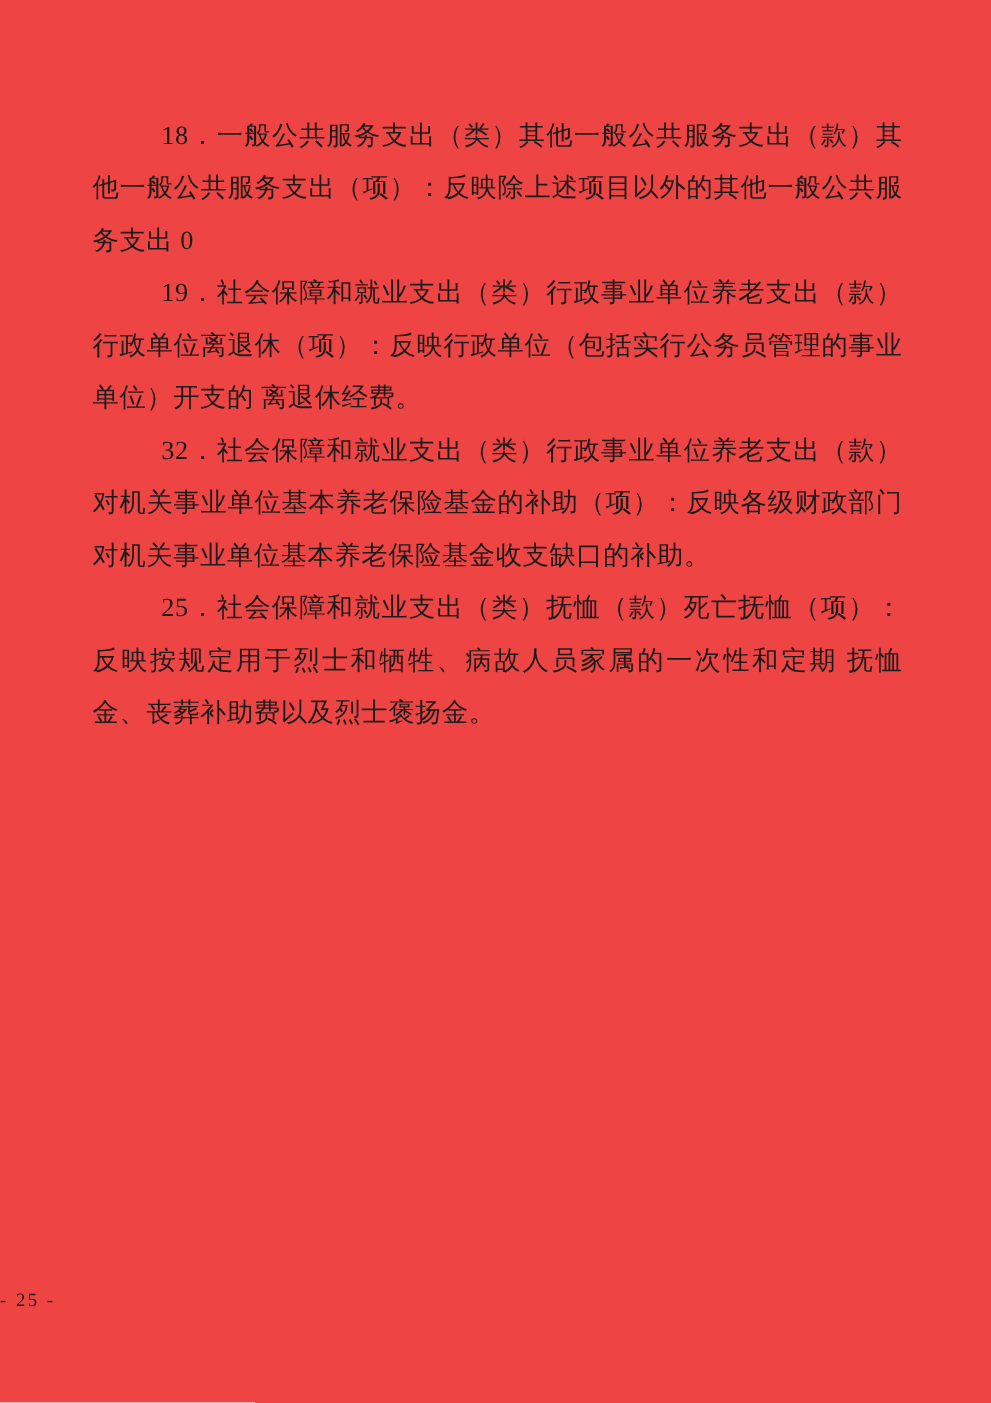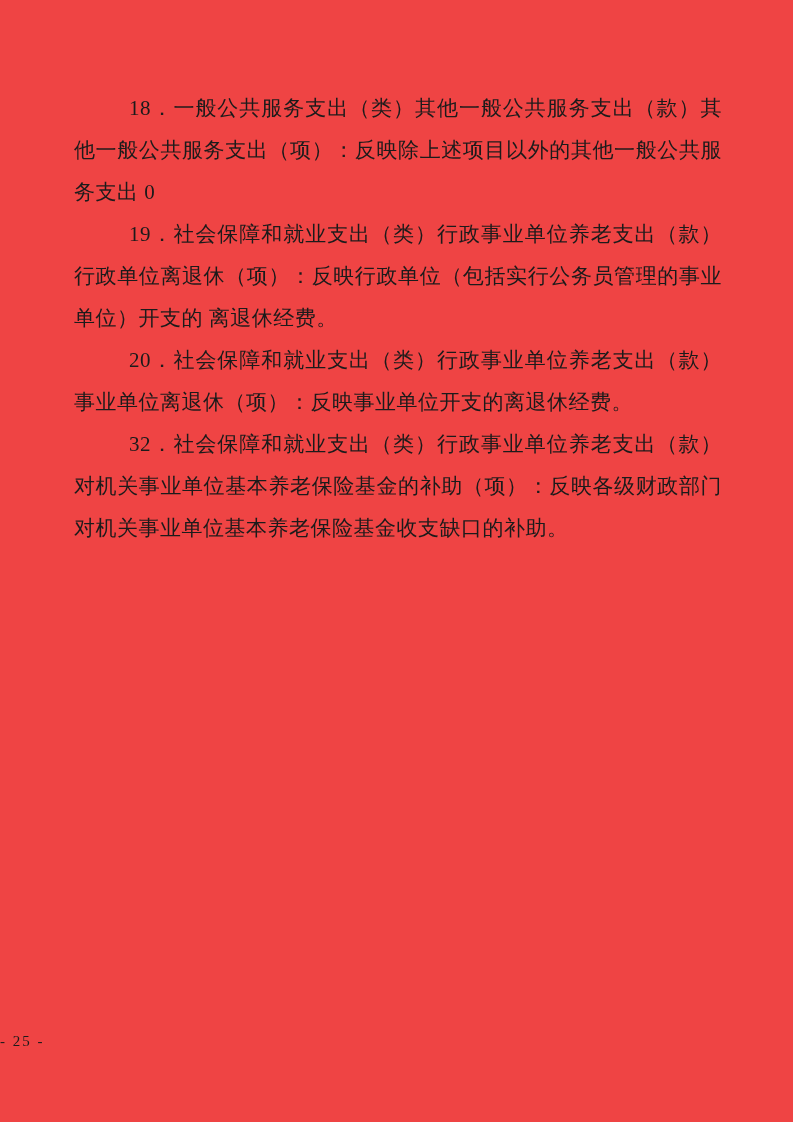--- a/index.html
+++ b/index.html
@@ -44,19 +44,19 @@
     letter-spacing: 2px;
   }
 </style>
 </head>
 <body>
 
 <div class="page">
   <div class="content">
     <p>18．一般公共服务支出（类）其他一般公共服务支出（款）其他一般公共服务支出（项）：反映除上述项目以外的其他一般公共服务支出 0</p>
     <p>19．社会保障和就业支出（类）行政事业单位养老支出（款）行政单位离退休（项）：反映行政单位（包括实行公务员管理的事业单位）开支的 离退休经费。</p>
-    <p>20．社会保障和就业支出（类）行政事业单位养老支出（款）事业单位离退休（项）：反映事业单位开支的离退休经费。</p>
     <p>32．社会保障和就业支出（类）行政事业单位养老支出（款）对机关事业单位基本养老保险基金的补助（项）：反映各级财政部门对机关事业单位基本养老保险基金收支缺口的补助。</p>
+    <p>25．社会保障和就业支出（类）抚恤（款）死亡抚恤（项）：反映按规定用于烈士和牺牲、病故人员家属的一次性和定期 抚恤金、丧葬补助费以及烈士褒扬金。</p>
   </div>
   <div class="footer">
     <span>- 25 -</span>
   </div>
 </div>
 
 </body></html>

